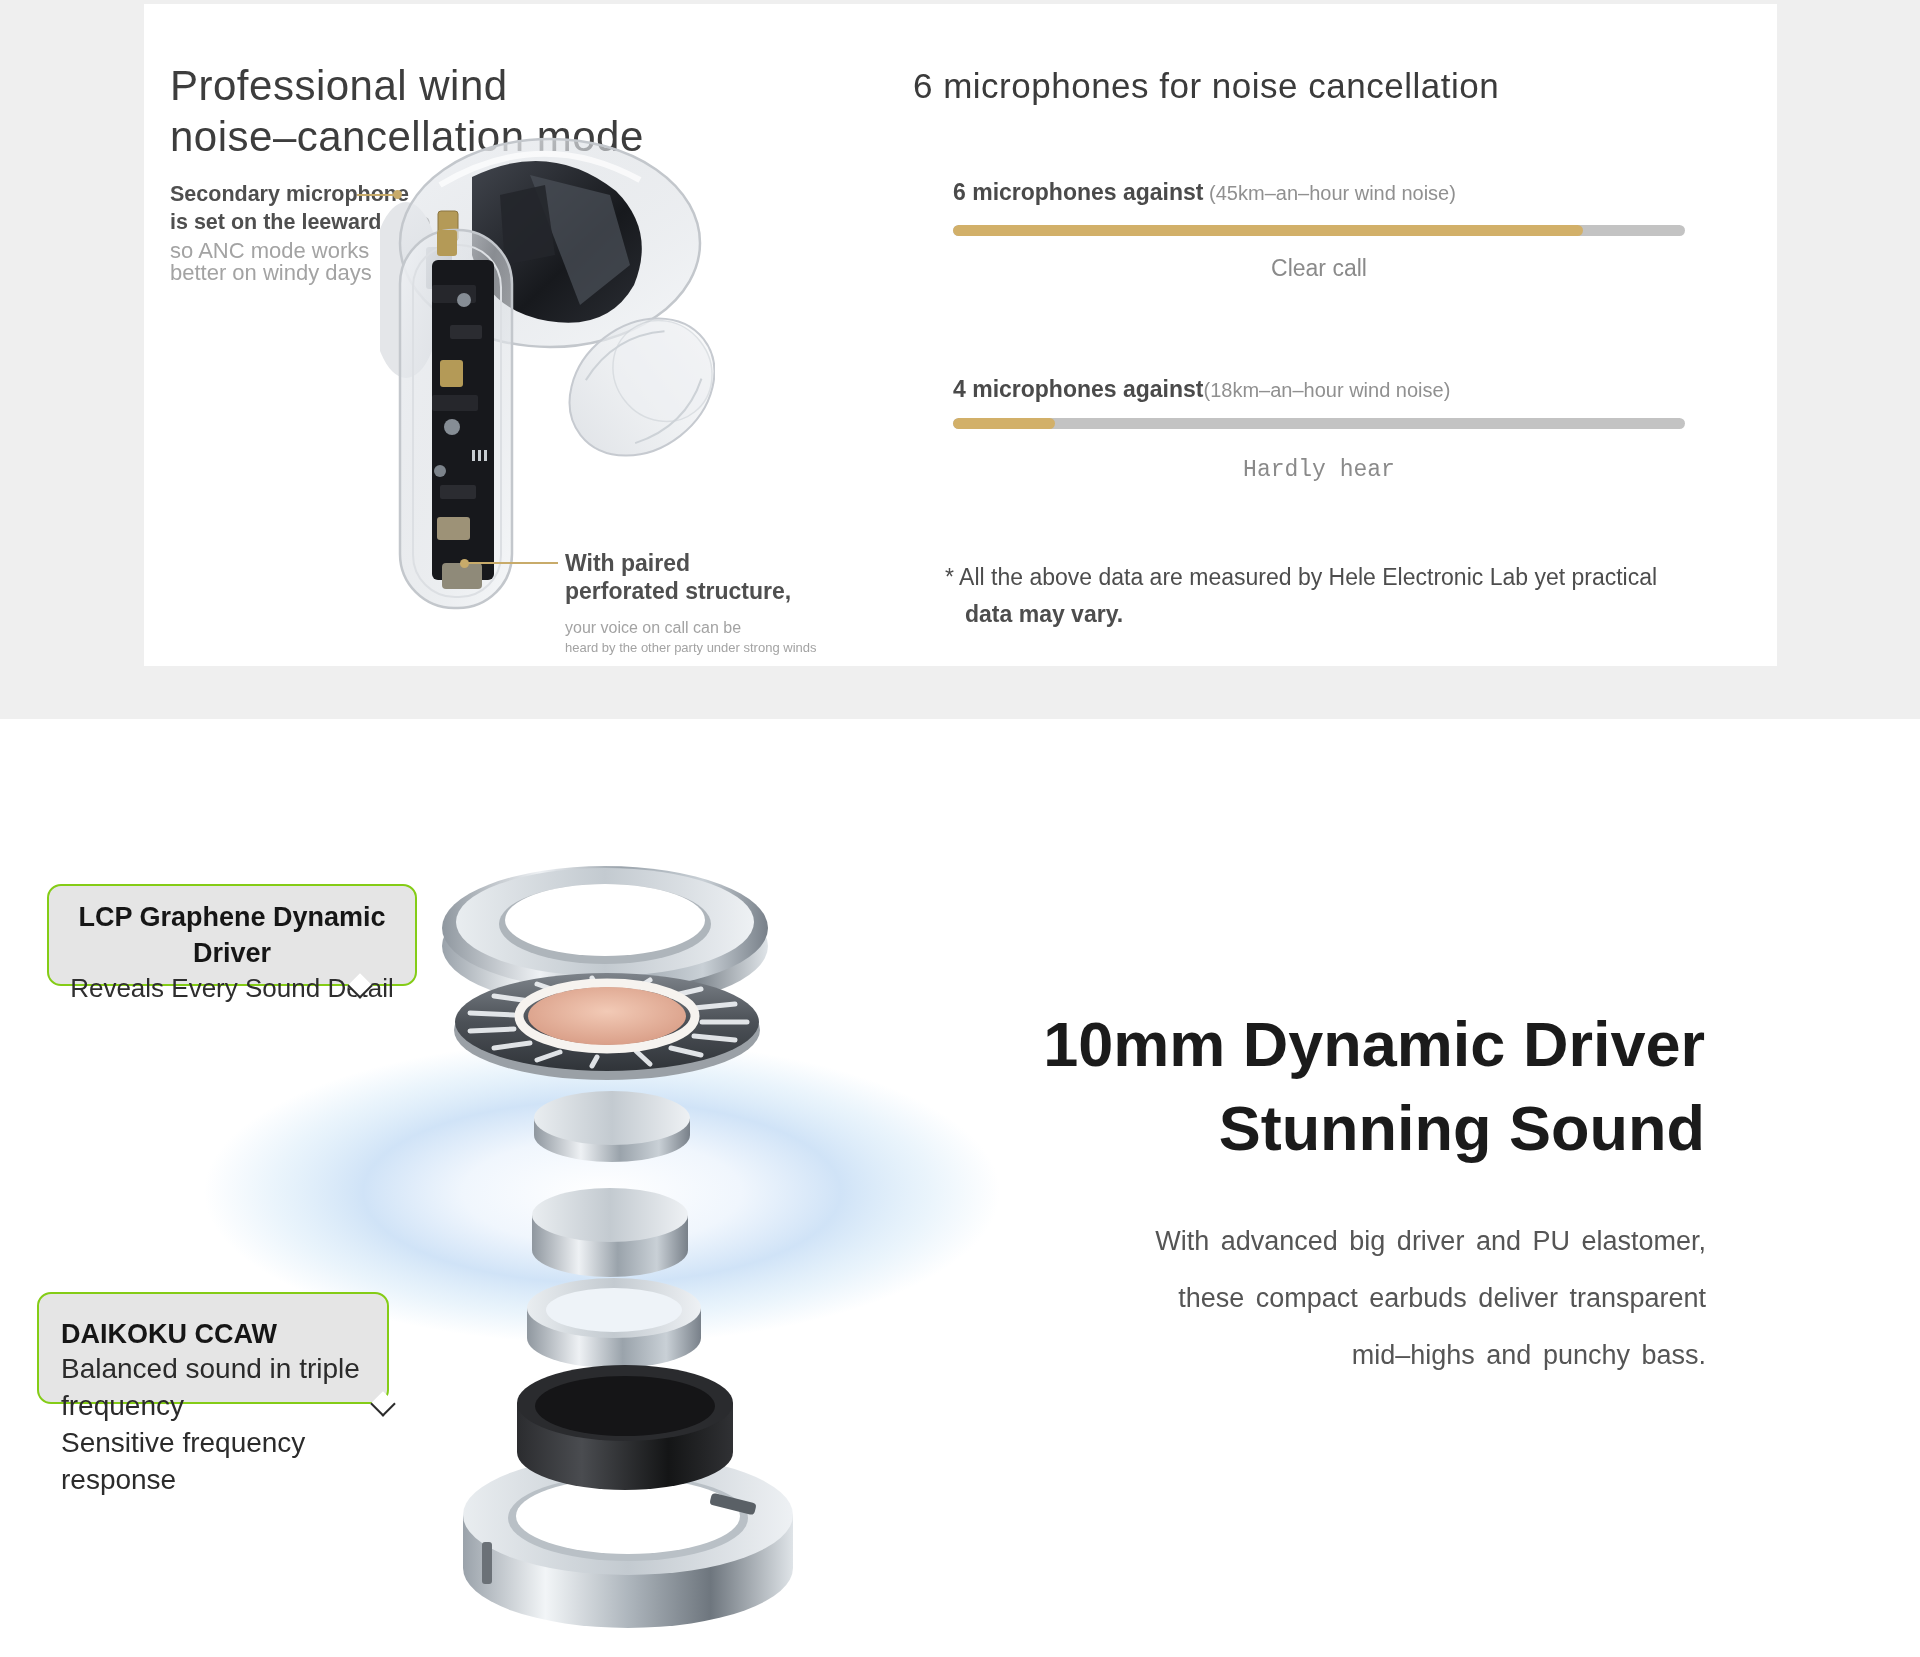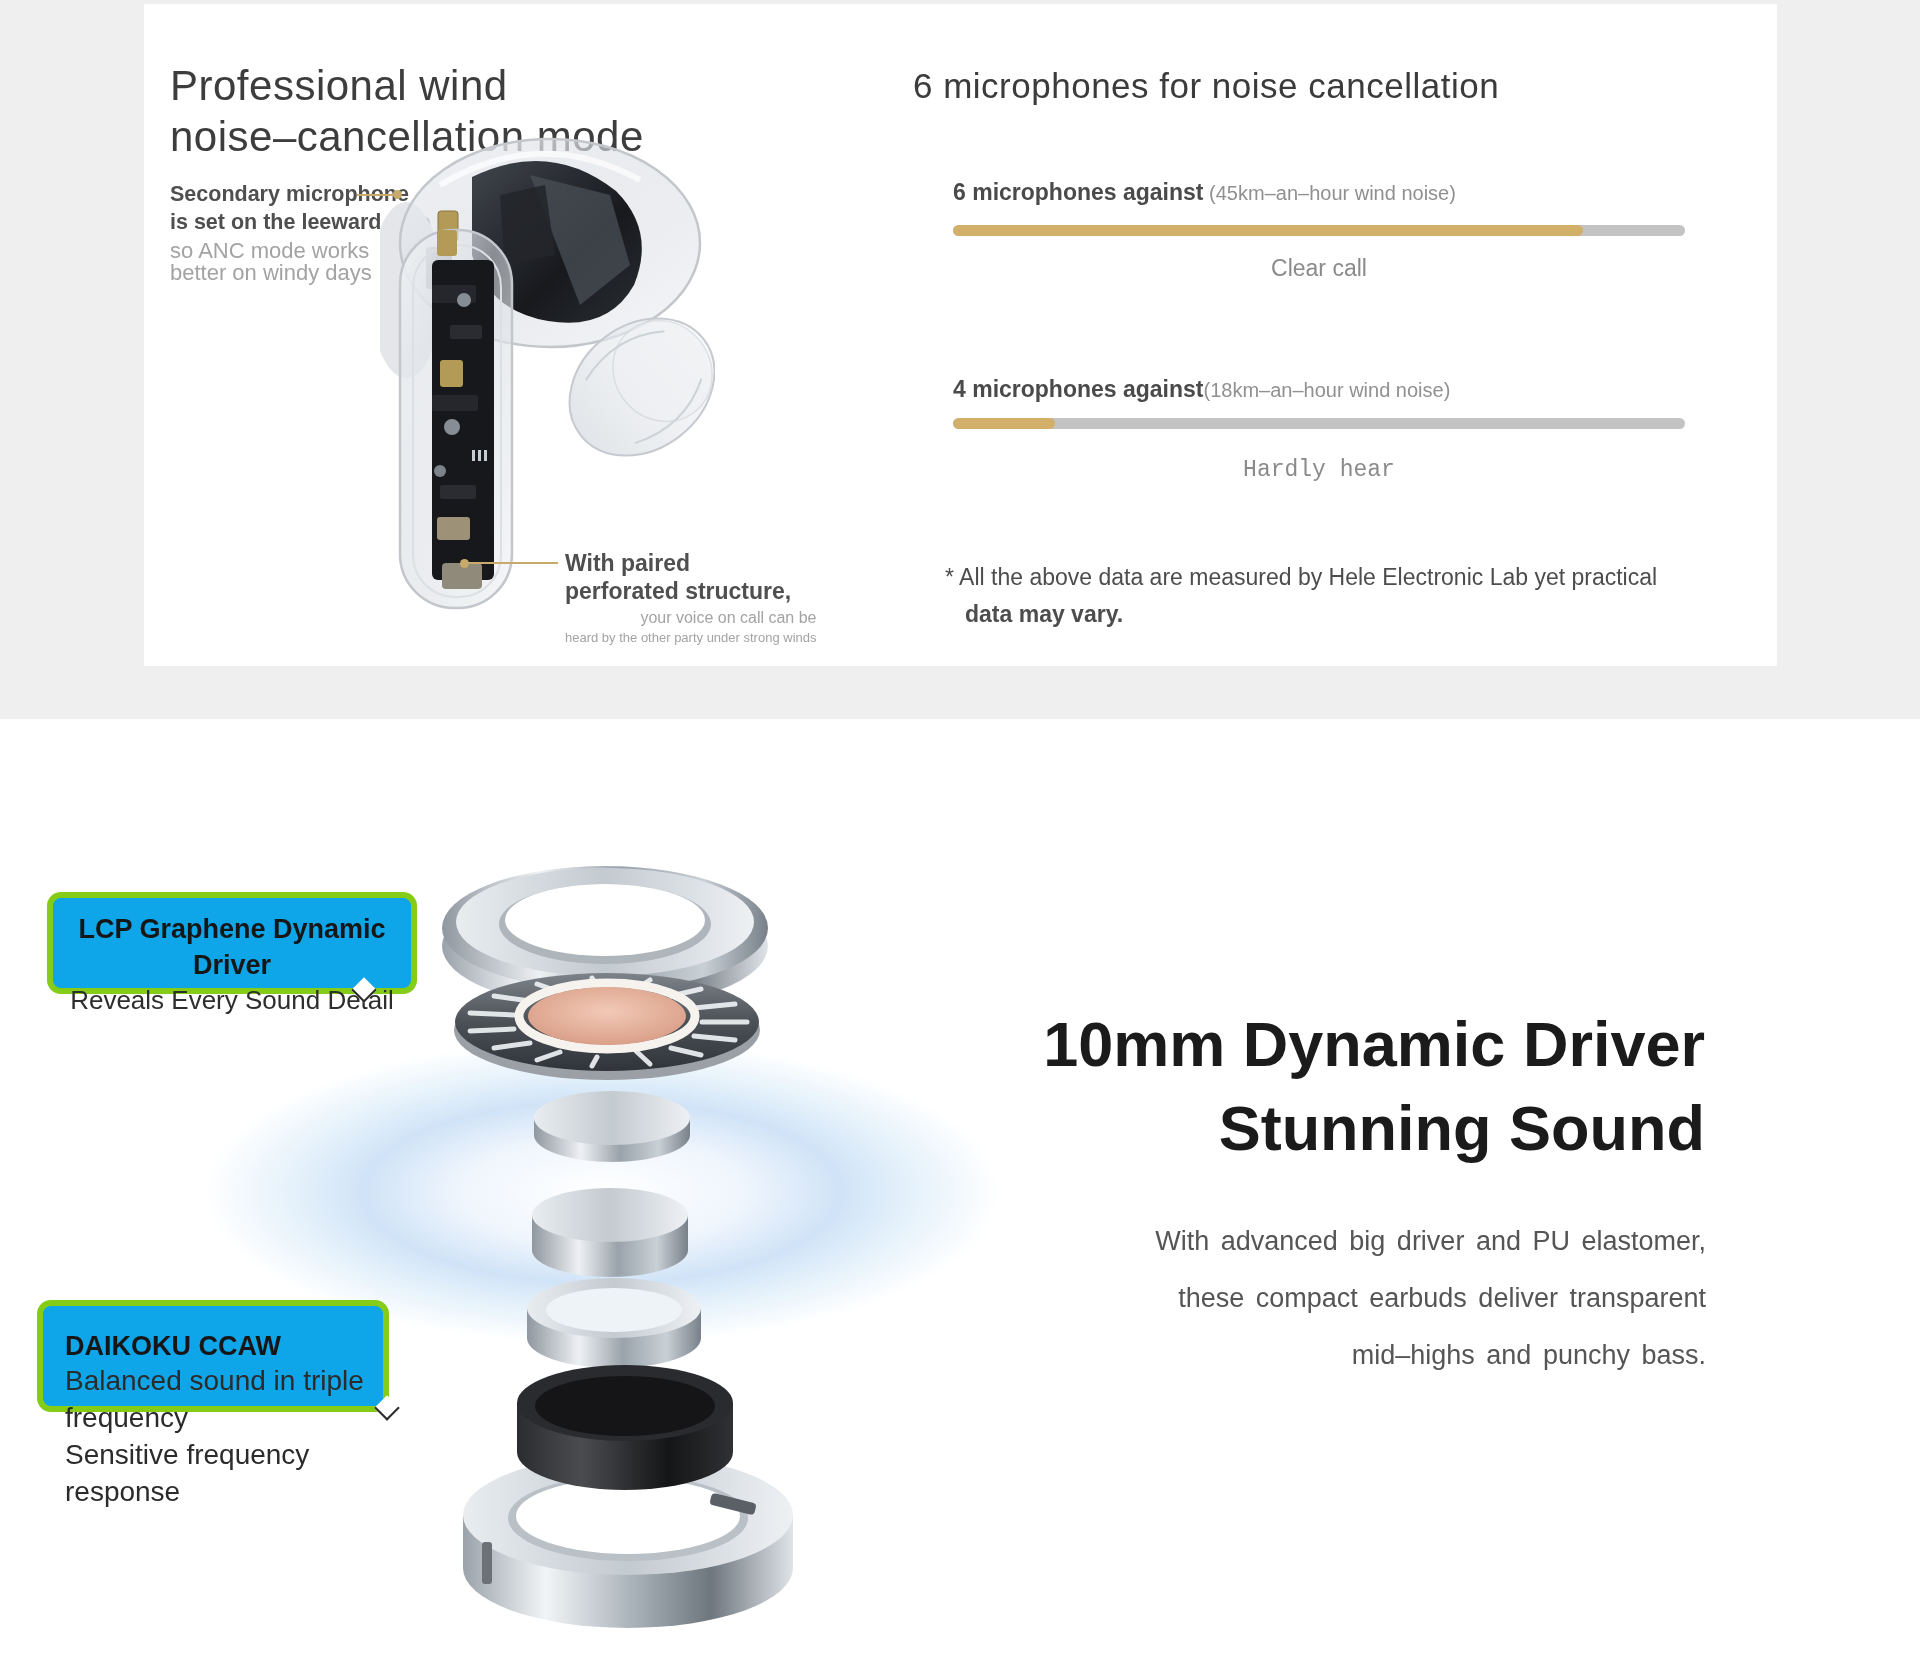--- a/index.html
+++ b/index.html
@@ -31,21 +31,21 @@
   .mic-label .lb { font-size:23px; font-weight:700; color:#4a4a4a; }
   .mic-label .ll { font-size:20px; font-weight:400; color:#909090; }
   .bar-track { position:absolute; left:0; width:732px; height:11px; border-radius:6px; overflow:hidden; }
   .bar-fill  { height:11px; border-radius:6px; }
   .bar-caption { position:absolute; left:0; width:732px; text-align:center; font-size:23px; color:#8a8a8a; }
   .footnote { position:absolute; left:801px; top:555px; font-size:23px; line-height:37px; color:#4d4d4d; }
   .footnote .ind { padding-left:20px;font-weight:bold; }
 
   
   .callout {
-    position:absolute; background:#0ea5e9; border:6px solid #84cc16; border-radius:14px;margin-top:8px;
+    position:absolute; background:#e5e5e5; border:2px solid #84cc16; border-radius:14px;
   }
   .callout .tail {
     position:absolute; bottom:-11px; width:18px; height:18px; background:#fff;
     border-right:2px solid #2b2b2b; border-bottom:2px solid #2b2b2b; transform:rotate(45deg);
   }
   .callout-1 { left:47px; top:884px; width:370px; height:102px; text-align:center; padding-top:13px; }
   .callout-1 .t { font-size:27px; font-weight:700; color:#161616; line-height:36px; }
   .callout-1 .l { font-size:26px; color:#2e2e2e; line-height:34px; }
   .callout-1 .tail { left:302px; }
   .callout-2 { left:37px; top:1292px; width:352px; height:112px; padding:24px 0 0 22px; }
@@ -141,21 +141,21 @@
       <rect x="98" y="315" width="3" height="11" fill="#c8cdd2"></rect>
       <rect x="104" y="315" width="3" height="11" fill="#c8cdd2"></rect>
       <rect x="62" y="428" width="40" height="26" rx="4" fill="#8f8a79"></rect>
     </svg>
 
     <div class="gold-dot" style="left: 316px; top: 555px; background-color: rgb(200, 171, 106);"></div>
     <div class="gold-line" style="left: 324px; top: 558px; width: 90px; background-color: rgb(200, 171, 106);"></div>
     <div class="ann" style="left:421px; top:545px;">
       <div class="b" style="font-size:23px;">With paired</div>
       <div class="b" style="font-size:23px;">perforated structure,</div>
-      <div class="s" style="font-size:16px; line-height:21px; margin-top:2px;text-align:right;">your voice on call can be</div>
+      <div class="s" style="font-size:16px; line-height:21px; margin-top:12px;">your voice on call can be</div>
       <div class="s" style="font-size:13px; line-height:19px;">heard by the other party under strong winds</div>
     </div>
 
     <div class="h2">6 microphones for noise cancellation</div>
 
     <div class="mic-col">
       <div class="mic-label" style="top:175px;">
         <span class="lb">6 microphones against</span><span class="ll"> (45km–an–hour wind noise)</span>
       </div>
       <div class="bar-track" style="top: 221px; background-color: rgb(195, 195, 195);">

